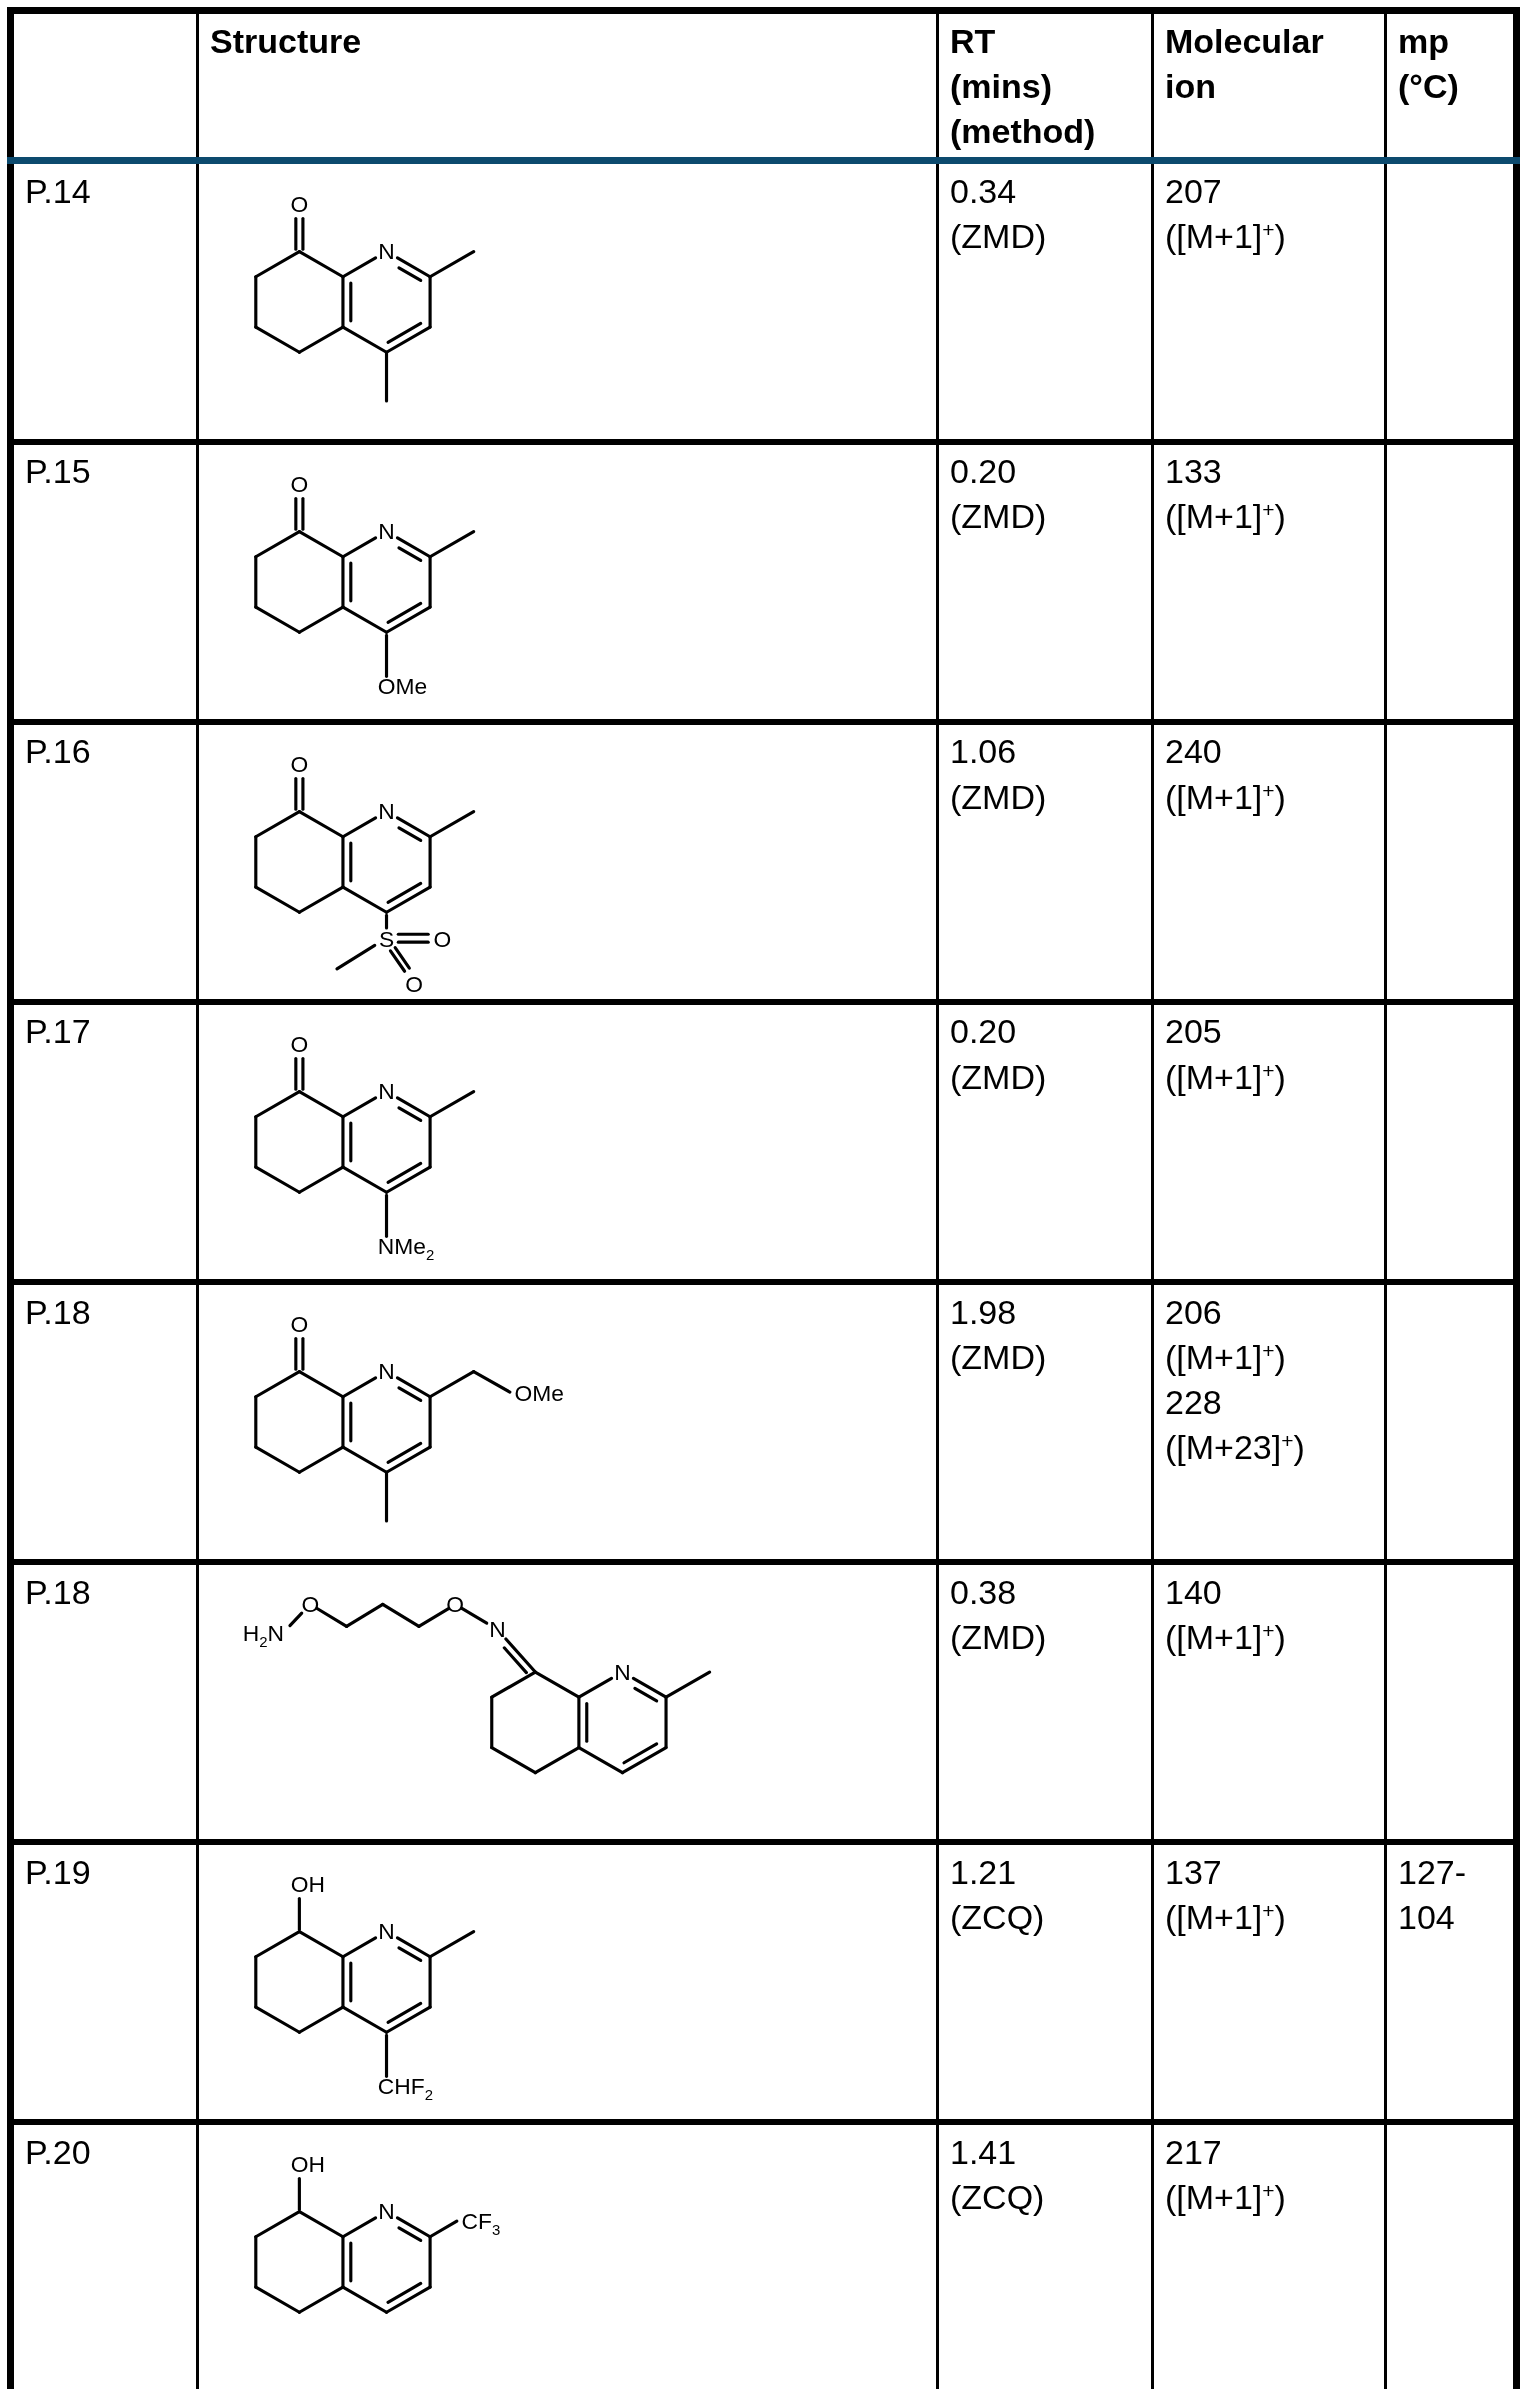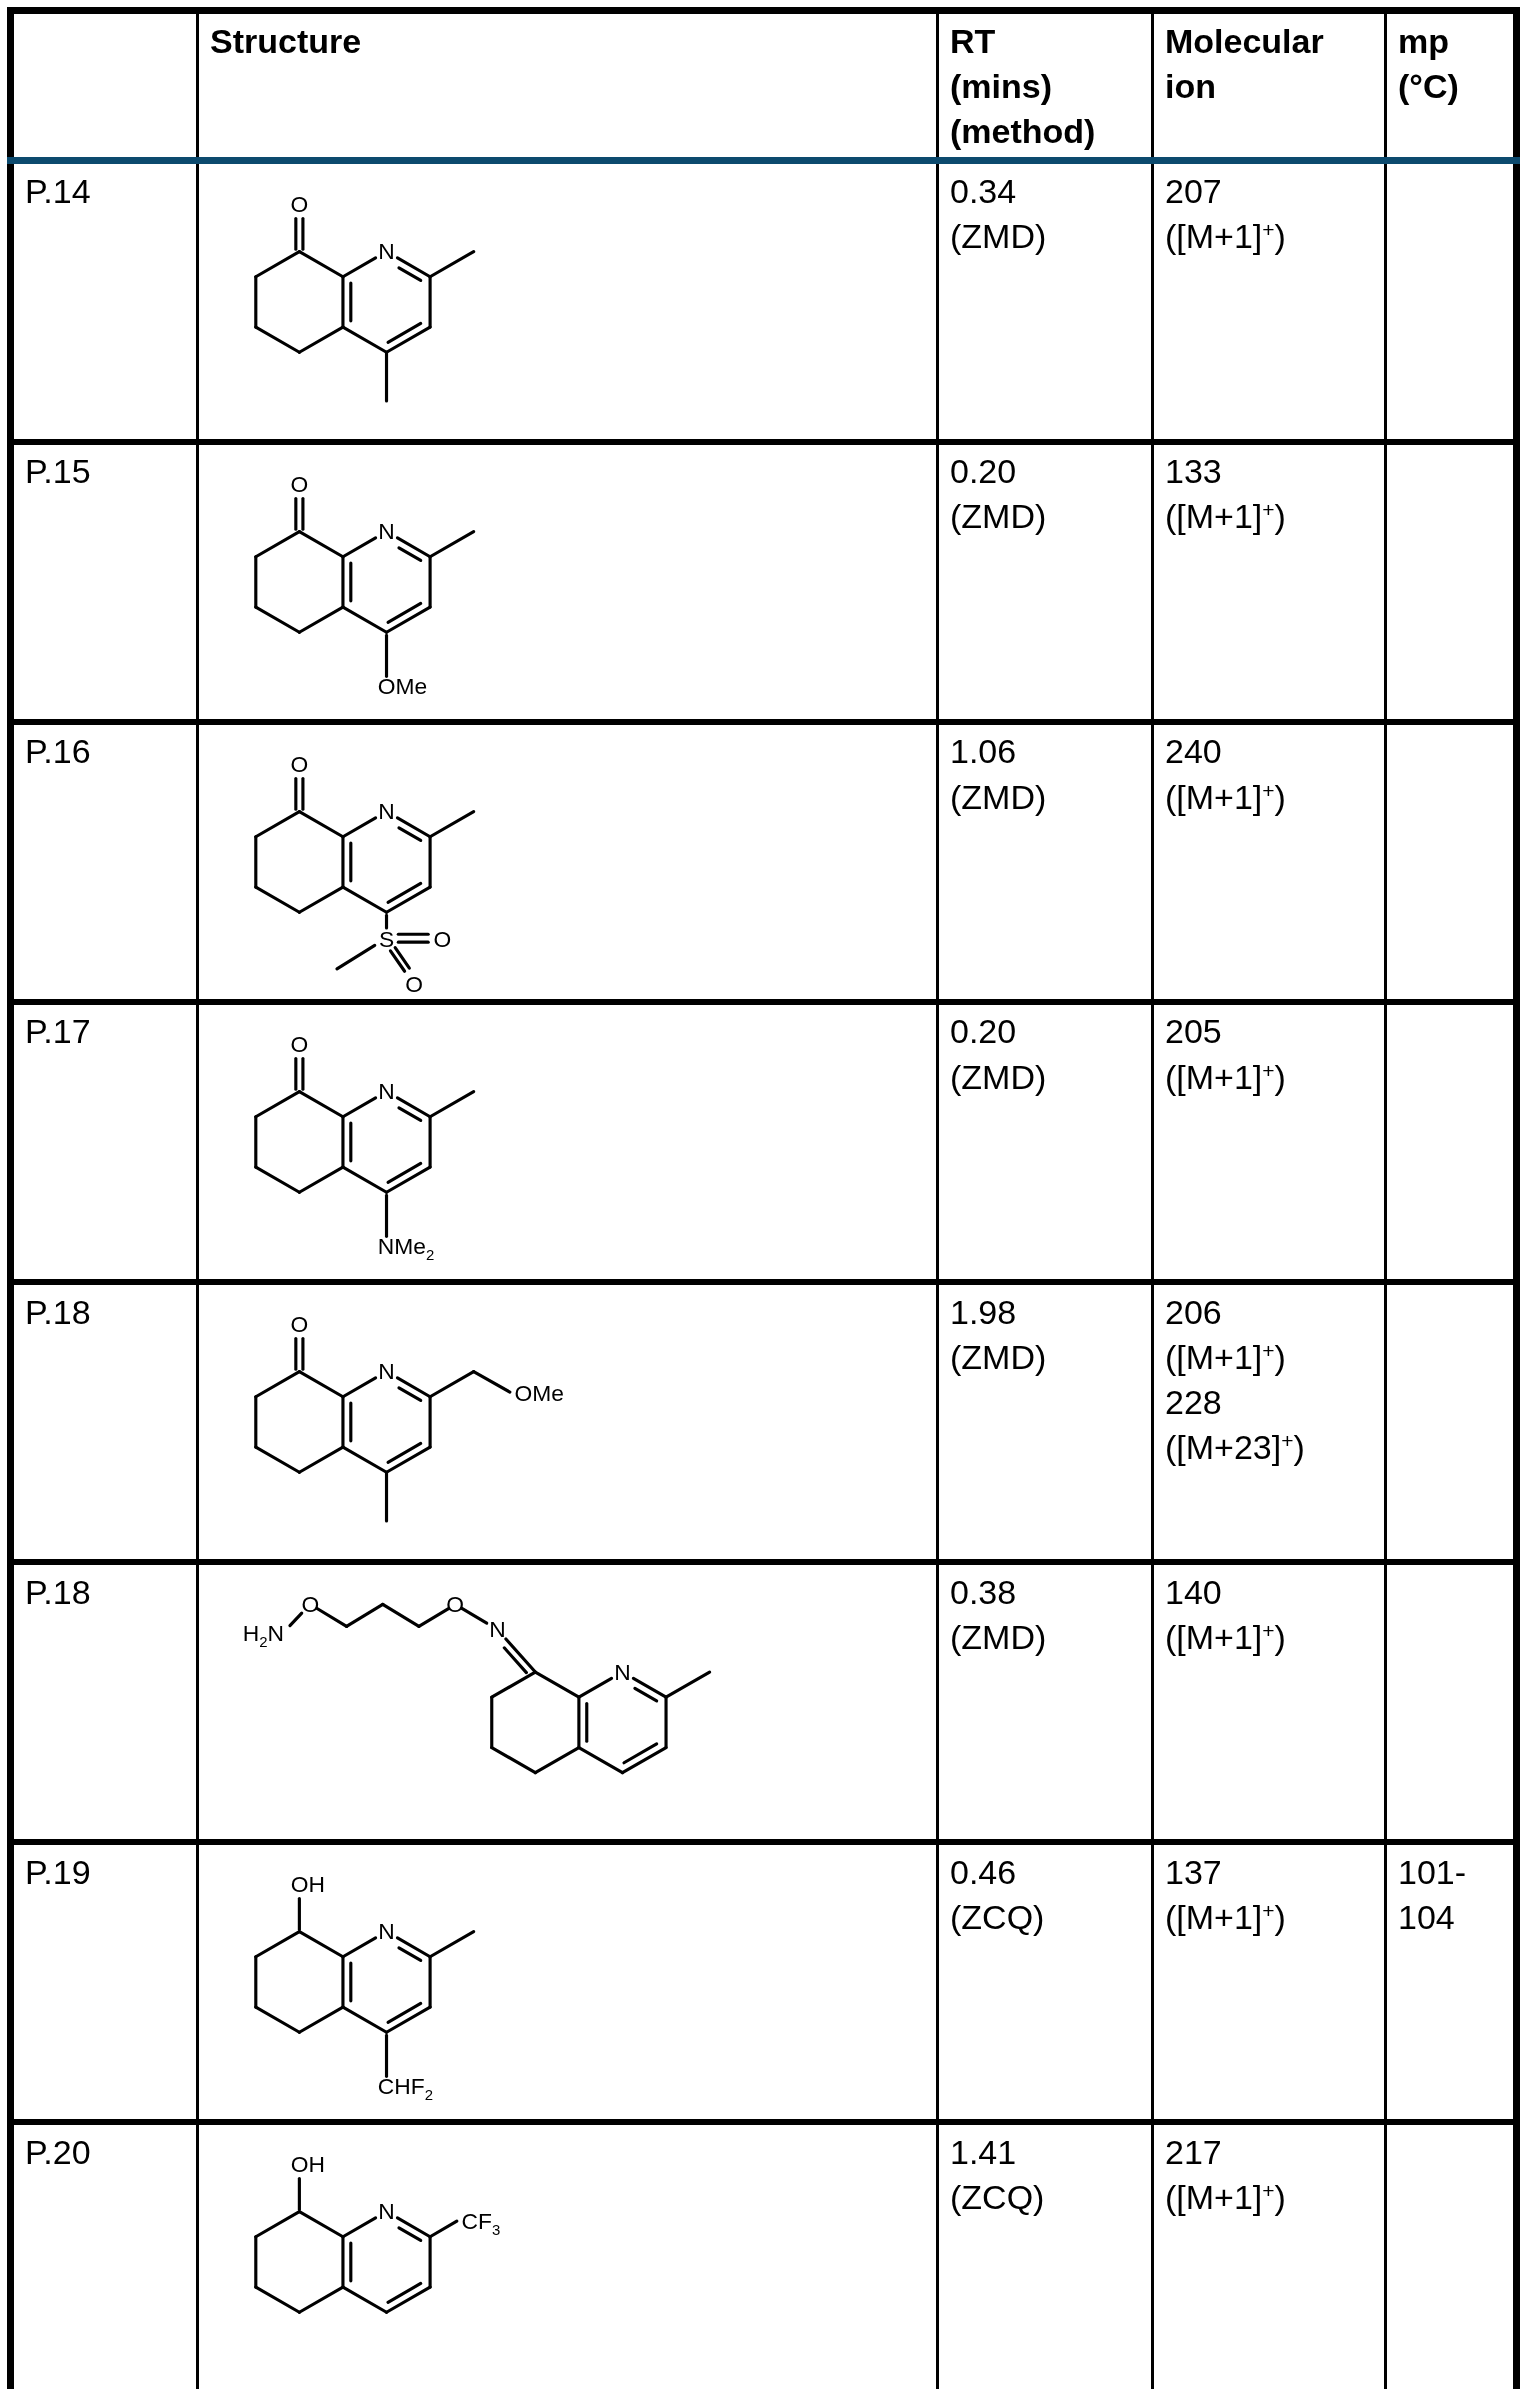--- a/index.html
+++ b/index.html
@@ -315,27 +315,27 @@
               <line x1="230.8" y1="234" x2="175.4" y2="202"></line>
               <text x="230.8" y="116" text-anchor="middle"><tspan>N</tspan></text>
               <line x1="120" y1="64" x2="120" y2="103"></line>
               <text x="109" y="56" text-anchor="start"><tspan>OH</tspan></text>
               <line x1="286.2" y1="138" x2="341.59999999999997" y2="106"></line>
               <line x1="230.8" y1="238" x2="230.8" y2="290"></line>
               <text x="219.8" y="312" text-anchor="start"><tspan>CHF</tspan><tspan font-size="19" dy="8">2</tspan></text>
             </g>
           </svg>
         </td>
-        <td class="pre">0.46
+        <td class="pre">1.21
 (ZCQ)</td>
         <td>
           <div>137</div>
           <div>([M+1]<sup>+</sup>)</div>
         </td>
-        <td class="pre">101-
+        <td class="pre">127-
 104</td>
       </tr>
       <tr>
         <td>P.20</td>
         <td class="structure-cell">
           <svg class="mol" width="582" height="271" viewBox="0 0 740 344" style="font-size:43px">
             <g fill="none">
               <line x1="120" y1="106" x2="64.6" y2="138"></line>
               <line x1="64.6" y1="138" x2="64.6" y2="202"></line>
               <line x1="64.6" y1="202" x2="120" y2="234"></line>

